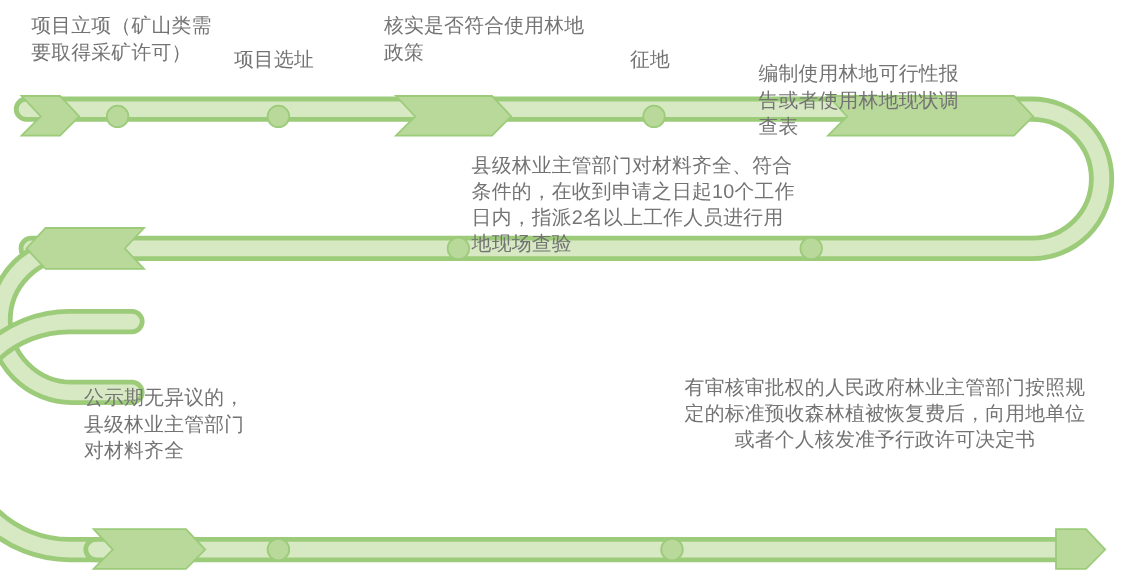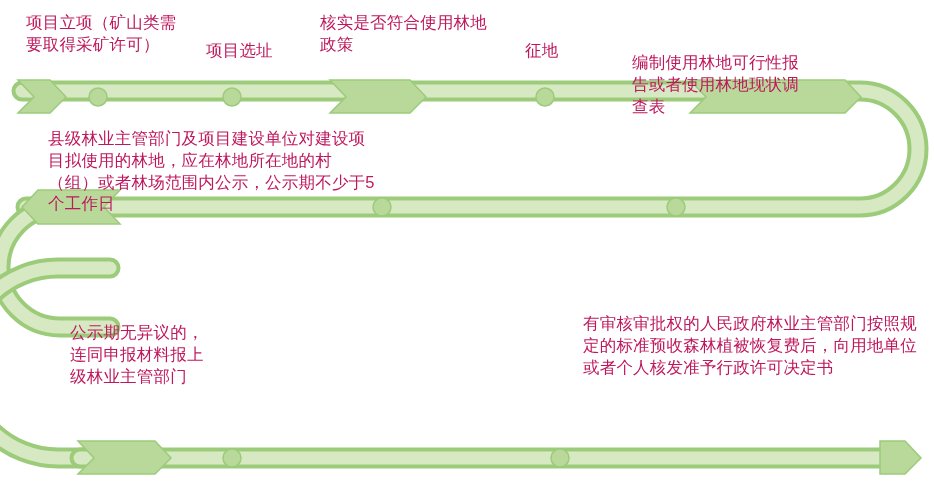--- a/index.html
+++ b/index.html
@@ -19,46 +19,46 @@
   }
   #flow-svg {
     position: absolute;
     left: 0;
     top: 0;
     width: 934px;
     height: 482px;
   }
   .lbl {
     position: absolute;
-    color: #be185d;
+    color: #737373;
     line-height: 1.32;
     white-space: pre-wrap;
   }
   .top-label {
     font-size: 16.5px;
     letter-spacing: 0.2px;
   }
   .body-label {
     font-size: 16.5px;
     letter-spacing: 0.2px;
   }
   
   #t0 { left: 26px;  top: 12px;  width: 160px; }
-  #t1 { left: 206px; top: 40px;  width: 130px; }
+  #t1 { left: 195px; top: 40px;  width: 130px; }
   #t2 { left: 320px; top: 12px;  width: 180px; }
   #t3 { left: 525px; top: 40px;  width: 100px; }
   #t4 { left: 632px; top: 12px;  width: 180px; margin-top: 40px; }
   
   #m0 { left: 48px;  top: 128px; width: 330px; }
   #m1 { left: 393px; top: 128px; width: 270px; }
   #m2 { left: 676px; top: 155px; width: 220px; }
   
   #b0 { left: 70px;  top: 322px; width: 150px; }
   #b1 { left: 236px; top: 313px; width: 320px; }
-  #b2 { left: 583px; top: 313px; width: 335px; }
+  #b2 { left: 570px; top: 313px; width: 335px; text-align: center; }
 </style>
 </head>
 <body>
 
 <div id="stage">
 
   <svg id="flow-svg" viewBox="0 0 934 482" xmlns="http://www.w3.org/2000/svg">
     <defs>
       
     </defs>
@@ -111,18 +111,18 @@
       <path d="M 880 441 L 905 441 L 921 458 L 905 474 L 880 474 Z" fill="#b8d99a" stroke="#9ccb7a" stroke-width="1.5"></path>
     </g>
   </svg>
 
   <div class="lbl top-label" id="t0">项目立项（矿山类需要取得采矿许可）</div>
   <div class="lbl top-label" id="t1">项目选址</div>
   <div class="lbl top-label" id="t2">核实是否符合使用林地政策</div>
   <div class="lbl top-label" id="t3">征地</div>
   <div class="lbl top-label" id="t4">编制使用林地可行性报告或者使用林地现状调查表</div>
 
-  <div class="lbl body-label" id="m0">县级林业主管部门及项目建设单位对建设项目拟使用的林地，应在林地所在地的村（组）或者林场范围内公示，公示期不少于5个工作日</div>
+  <div class="lbl body-label" id="m1">县级林业主管部门对材料齐全、符合条件的，在收到申请之日起10个工作日内，指派2名以上工作人员进行用地现场查验</div>
 
-  <div class="lbl body-label" id="b0">公示期无异议的，连同申报材料报上级林业主管部门</div>
+  <div class="lbl body-label" id="b0">公示期无异议的，县级林业主管部门对材料齐全</div>
   <div class="lbl body-label" id="b2">有审核审批权的人民政府林业主管部门按照规定的标准预收森林植被恢复费后，向用地单位或者个人核发准予行政许可决定书</div>
 
 </div>
 
 </body></html>

